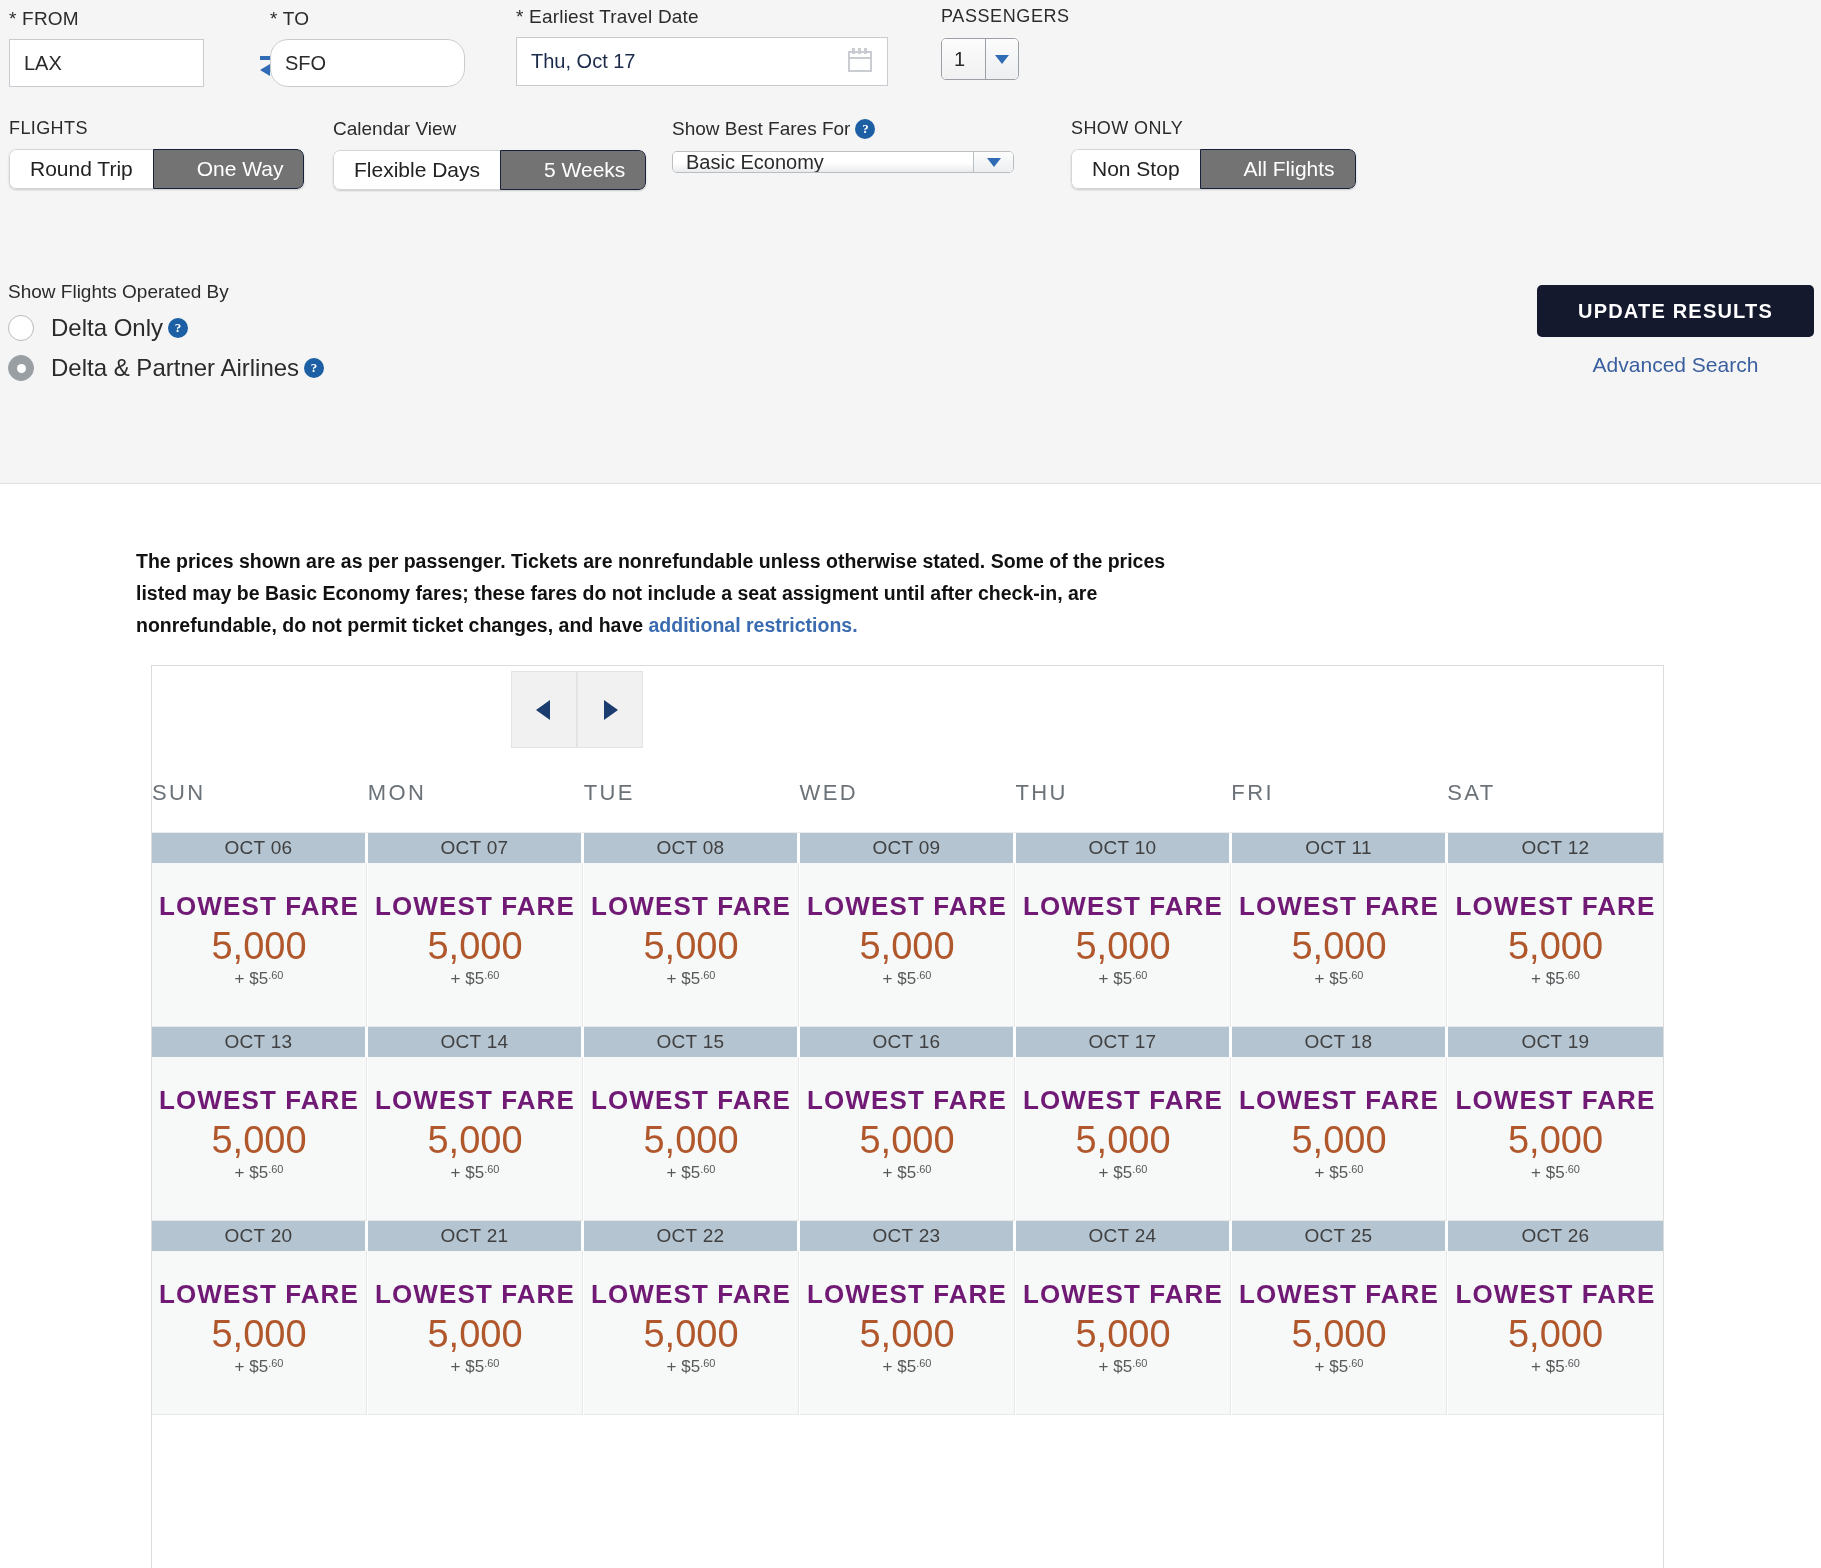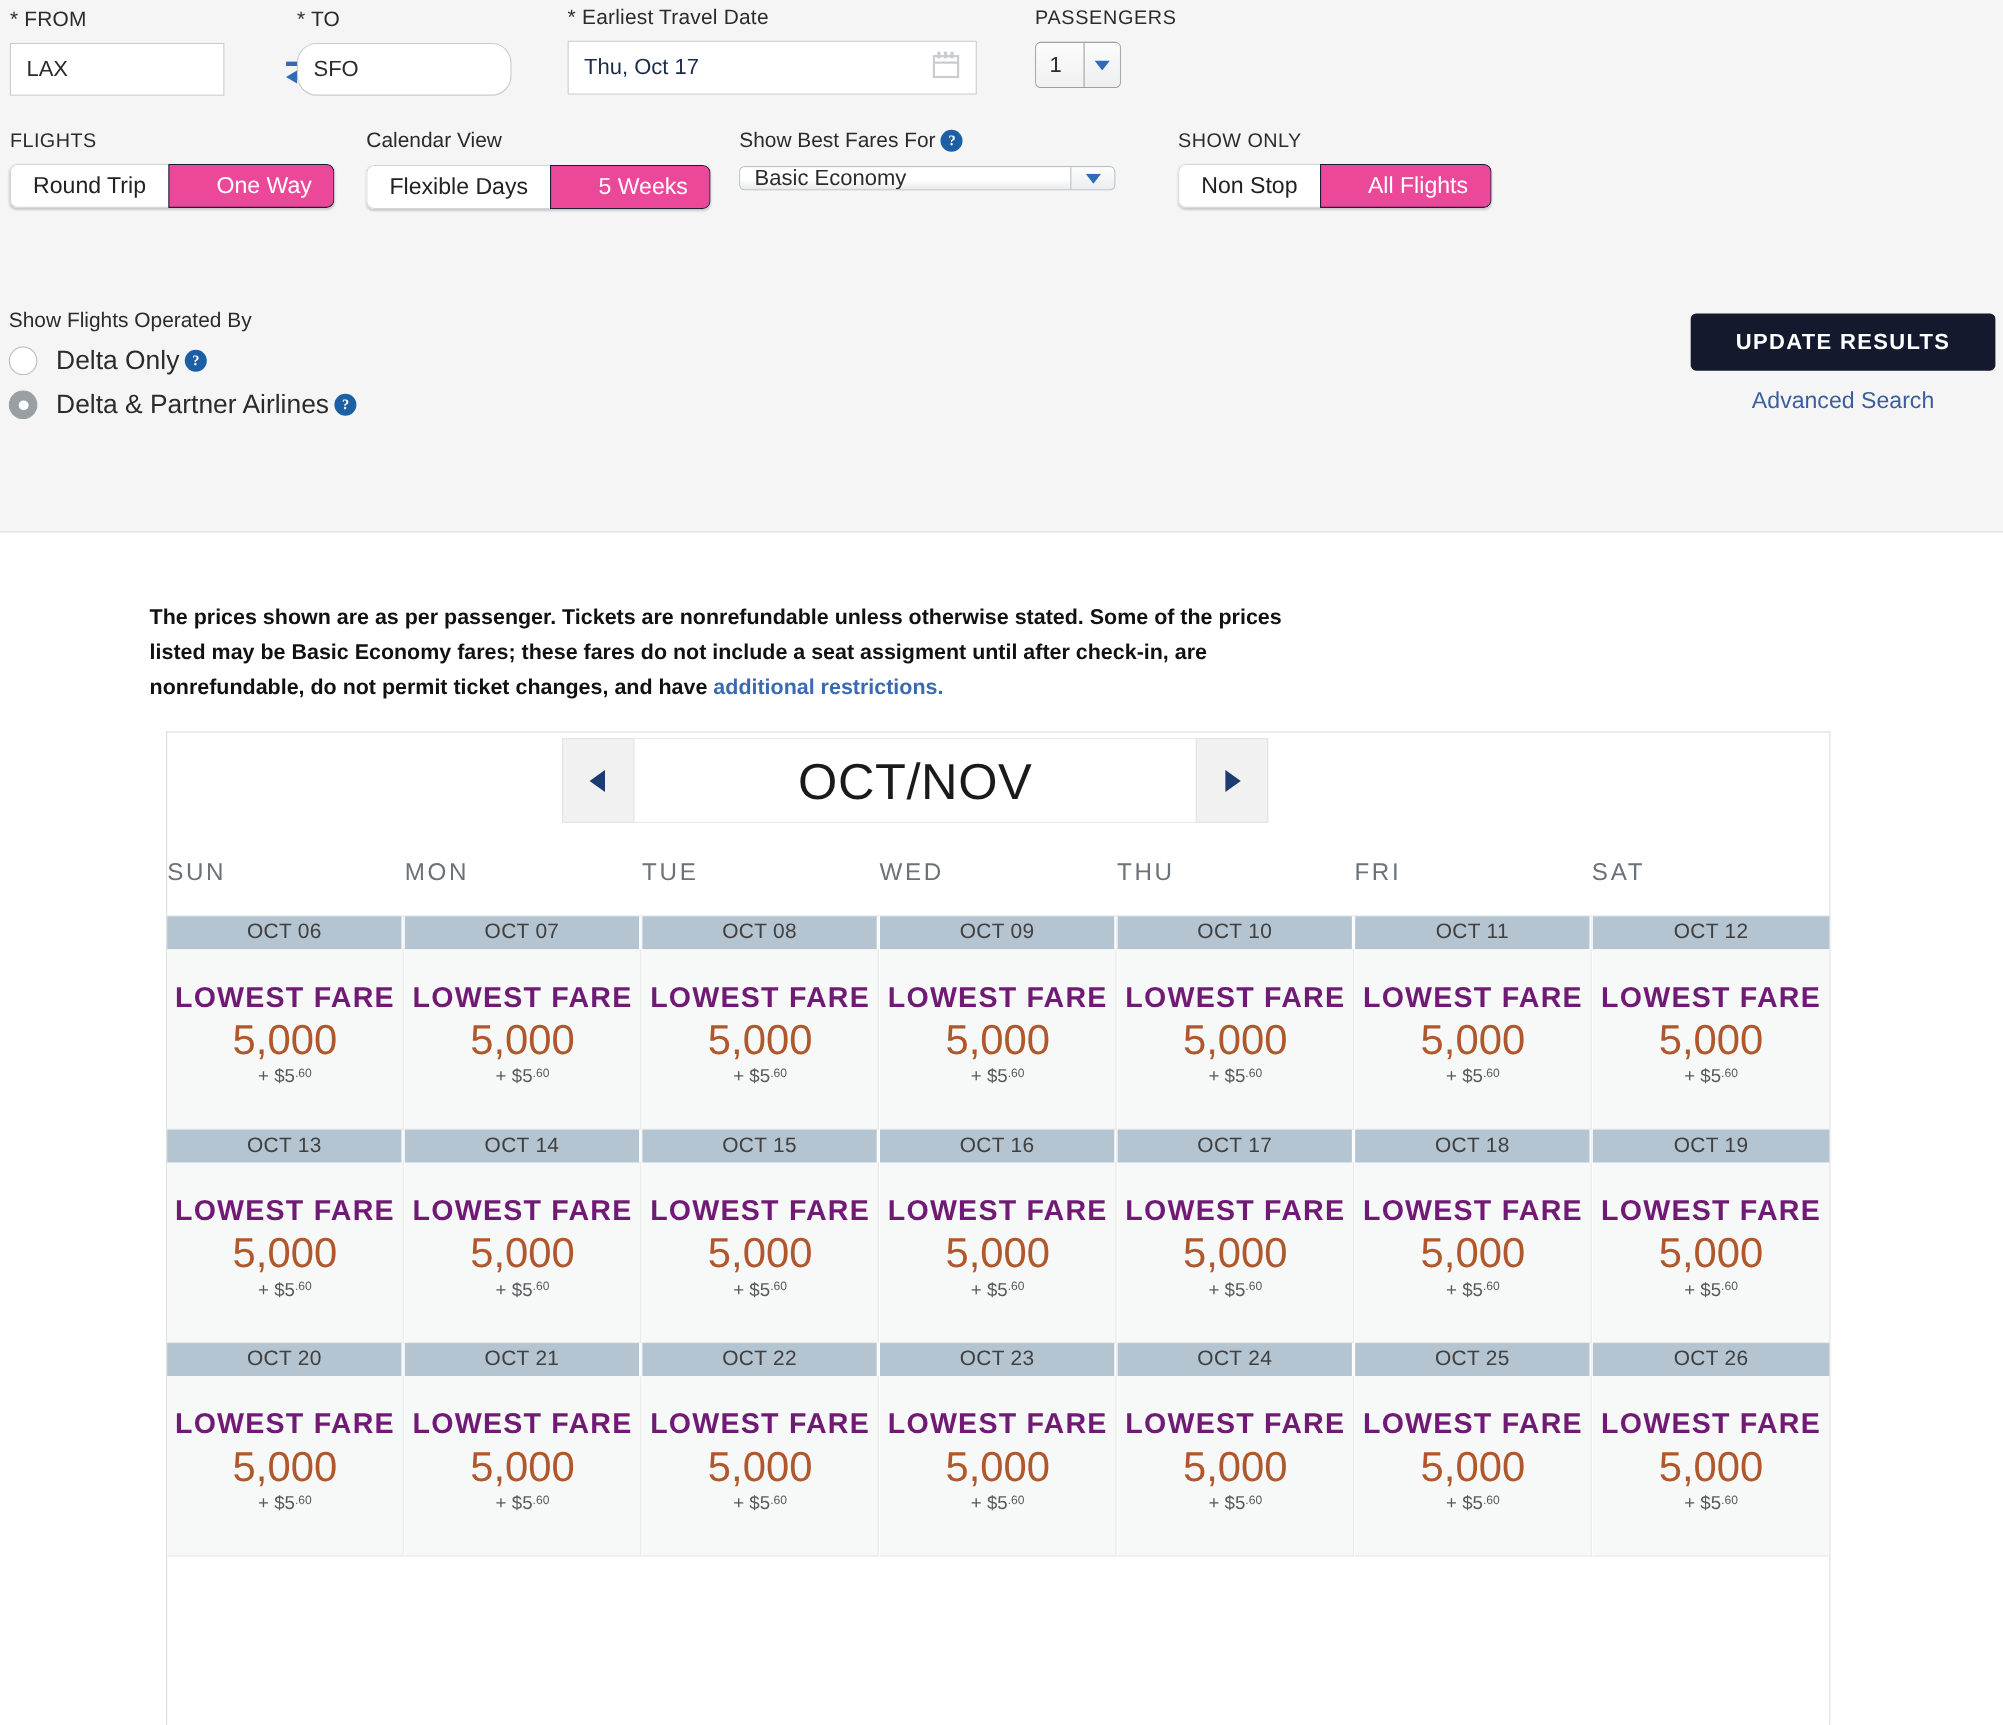--- a/index.html
+++ b/index.html
@@ -93,21 +93,21 @@
   }
   .seg .opt{
     display:flex; align-items:center; justify-content:center;
     height:40px; padding:0 20px;
     font-size:21px; color:#222; background:#ffffff;
     border:1px solid #d3d6d9; border-right:none;
     cursor:pointer; white-space:nowrap;
   }
   .seg .opt:last-child{ border-right:1px solid #d3d6d9; }
   .seg .opt.active{
-    background:#ec4899; color:#ffffff; border-color:#18213a;padding-left:43px;
+    background:#737373; color:#ffffff; border-color:#18213a;padding-left:43px;
   }
   .seg .opt:first-child{ border-top-left-radius:7px; border-bottom-left-radius:7px;}
   .seg .opt:last-child{ border-top-right-radius:7px; border-bottom-right-radius:7px;}
 
   .grp-flights{ position:absolute; left:9px; top:118px; }
   .grp-flights .sublabel{ display:block; margin-bottom:10px; letter-spacing:.4px; font-size:18px;}
   .grp-calview{ position:absolute; left:333px; top:118px; }
   .grp-calview .sublabel{ display:block; margin-bottom:10px; }
   .grp-bestfares{ position:absolute; left:672px; top:118px; }
   .grp-bestfares .sublabel{ display:inline-block; margin-bottom:10px; }
@@ -379,21 +379,20 @@
 </div>
 
 <div class="calendar">
 
   <div class="cal-header">
     <div class="cal-nav prev">
       <svg width="20" height="24" viewBox="0 0 20 24">
         <polygon points="16,2 16,22 2,12" fill="#1a3c6e"></polygon>
       </svg>
     </div>
-    <div class="cal-title">OCT/NOV</div>
     <div class="cal-nav next">
       <svg width="20" height="24" viewBox="0 0 20 24">
         <polygon points="4,2 4,22 18,12" fill="#1a3c6e"></polygon>
       </svg>
     </div>
     <div class="cal-spacer"></div>
   </div>
 
   <div class="dow-row">
     <div class="dow">SUN</div>

